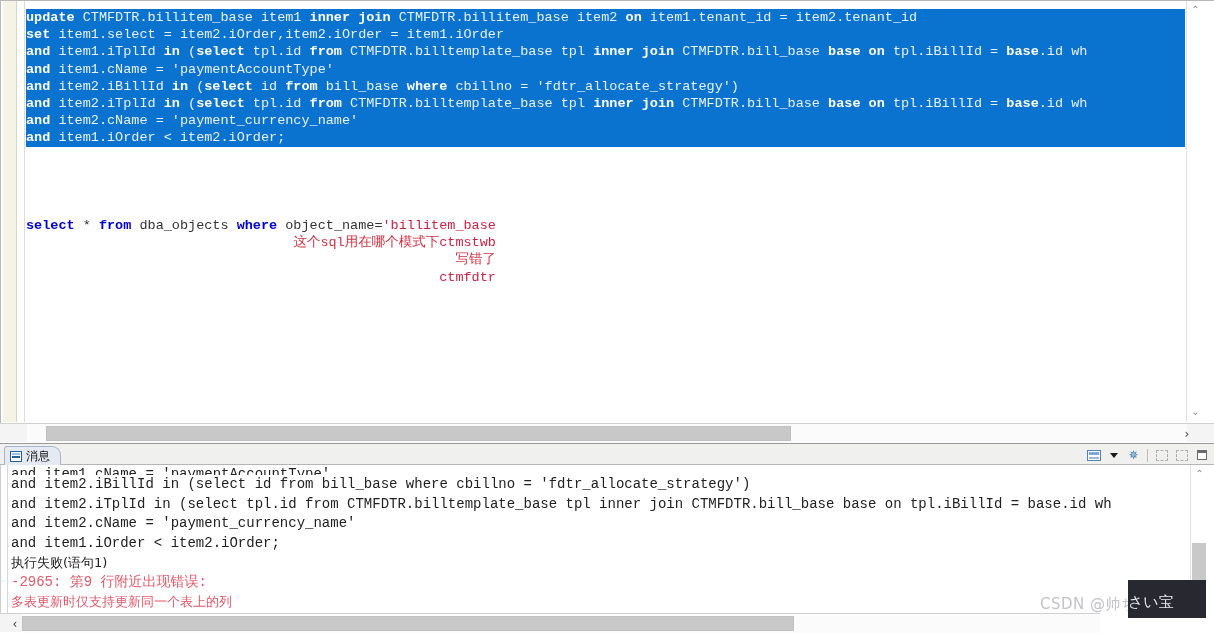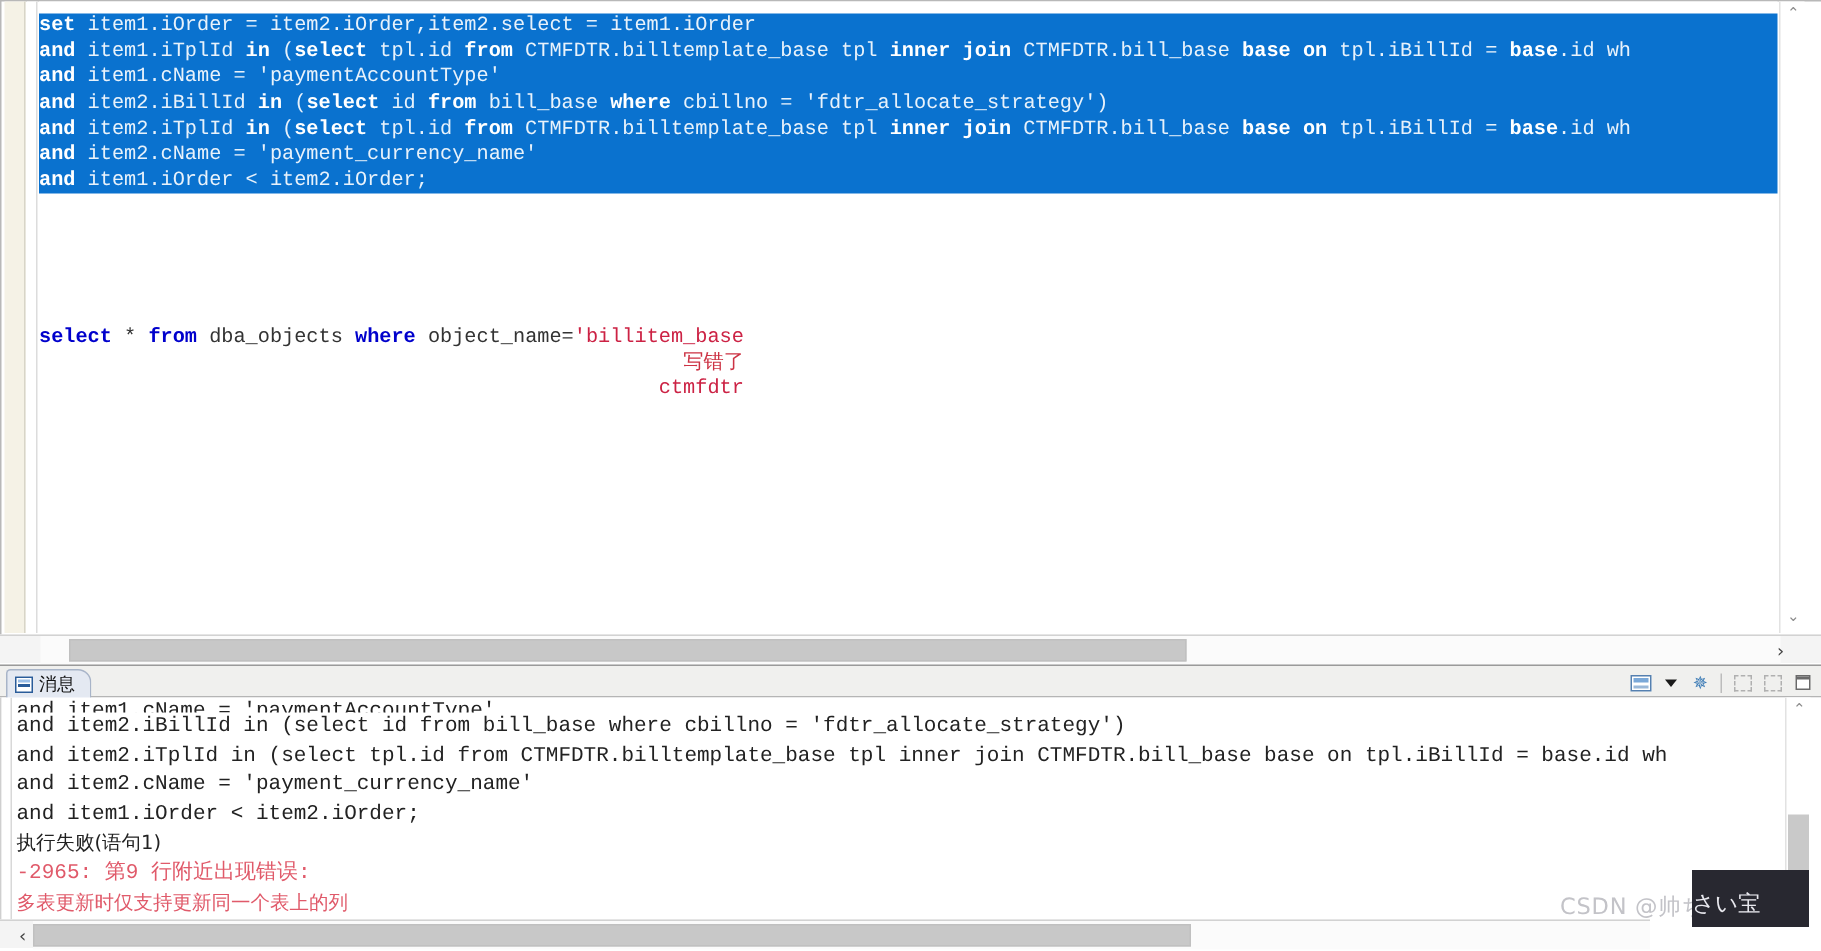--- a/index.html
+++ b/index.html
@@ -332,30 +332,32 @@
 <div id="app">
 
   <div class="editor-pane">
     <div class="editor-outer-border"></div>
 
     <div class="editor-gutter"></div>
     <div class="editor-gutter2"></div>
 
     <div class="code-area">
       <div class="sel-block" id="sel-block">
-          <div class="code-line"><span class="kw">set</span><span class="plain"> item1.iOrder = item2.iOrder,item2.select = item1.iOrder</span></div>
+          <div class="code-line"><span class="kw">update</span><span class="plain"> CTMFDTR.billitem_base item1 </span><span class="kw">inner join</span><span class="plain"> CTMFDTR.billitem_base item2 </span><span class="kw">on</span><span class="plain"> item1.tenant_id = item2.tenant_id</span></div>
+          <div class="code-line"><span class="kw">set</span><span class="plain"> item1.select = item2.iOrder,item2.iOrder = item1.iOrder</span></div>
           <div class="code-line"><span class="kw">and</span><span class="plain"> item1.iTplId </span><span class="kw">in</span><span class="plain"> (</span><span class="kw">select</span><span class="plain"> tpl.id </span><span class="kw">from</span><span class="plain"> CTMFDTR.billtemplate_base tpl </span><span class="kw">inner join</span><span class="plain"> CTMFDTR.bill_base </span><span class="kw">base</span><span class="plain"> </span><span class="kw">on</span><span class="plain"> tpl.iBillId = </span><span class="kw">base</span><span class="plain">.id wh</span></div>
           <div class="code-line"><span class="kw">and</span><span class="plain"> item1.cName = 'paymentAccountType'</span></div>
           <div class="code-line"><span class="kw">and</span><span class="plain"> item2.iBillId </span><span class="kw">in</span><span class="plain"> (</span><span class="kw">select</span><span class="plain"> id </span><span class="kw">from</span><span class="plain"> bill_base </span><span class="kw">where</span><span class="plain"> cbillno = 'fdtr_allocate_strategy')</span></div>
           <div class="code-line"><span class="kw">and</span><span class="plain"> item2.iTplId </span><span class="kw">in</span><span class="plain"> (</span><span class="kw">select</span><span class="plain"> tpl.id </span><span class="kw">from</span><span class="plain"> CTMFDTR.billtemplate_base tpl </span><span class="kw">inner join</span><span class="plain"> CTMFDTR.bill_base </span><span class="kw">base</span><span class="plain"> </span><span class="kw">on</span><span class="plain"> tpl.iBillId = </span><span class="kw">base</span><span class="plain">.id wh</span></div>
           <div class="code-line"><span class="kw">and</span><span class="plain"> item2.cName = 'payment_currency_name'</span></div>
           <div class="code-line"><span class="kw">and</span><span class="plain"> item1.iOrder &lt; item2.iOrder;</span></div>
         </div>
       <div class="block2" id="block2">
           <div class="code-line"><span class="kw">select</span><span class="plain"> * </span><span class="kw">from</span><span class="plain"> dba_objects </span><span class="kw">where</span><span class="plain"> object_name=</span><span class="str">'billitem_base</span></div>
+          <div class="code-line"><span class="cn-note">这个sql用在哪个模式下</span><span class="str">ctmstwb</span></div>
           <div class="code-line"><span class="cn-note">写错了</span></div>
           <div class="code-line"><span class="str">ctmfdtr</span></div>
         </div>
     </div>
 
     <div class="v-scrollbar" style="left:1186px; top:1px; height:421px;">
       <div class="v-arrow" style="top:0px;">⌃</div>
       <div class="v-arrow" style="top:402px;">⌄</div>
     </div>
 

